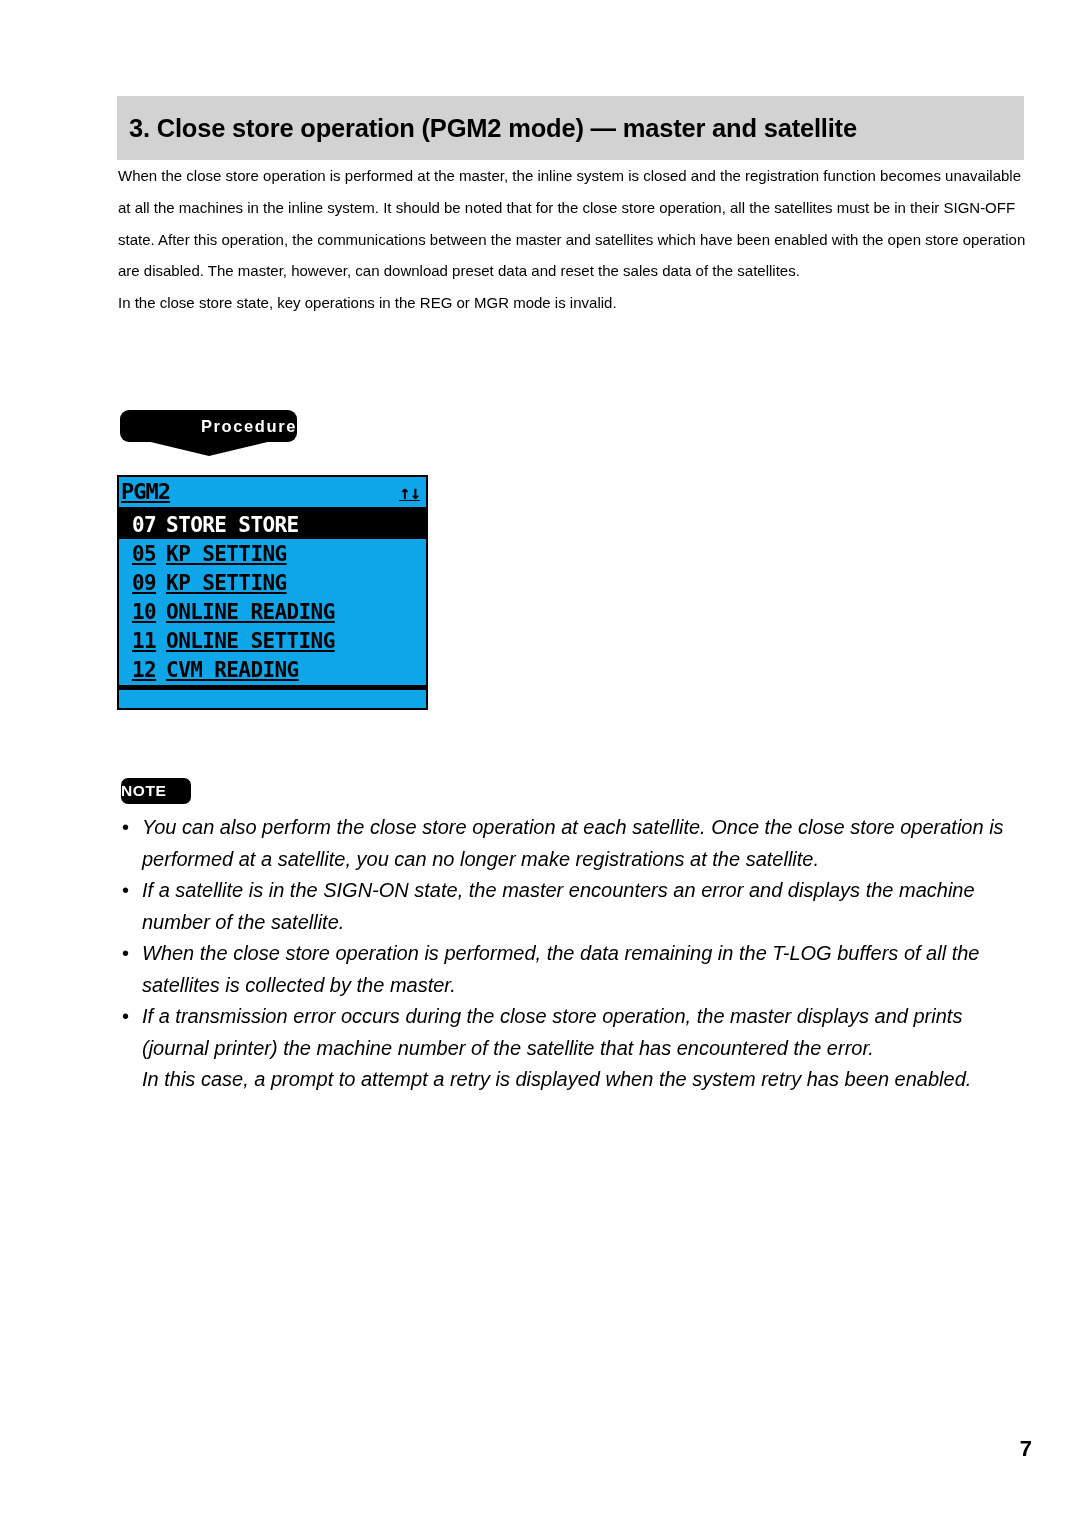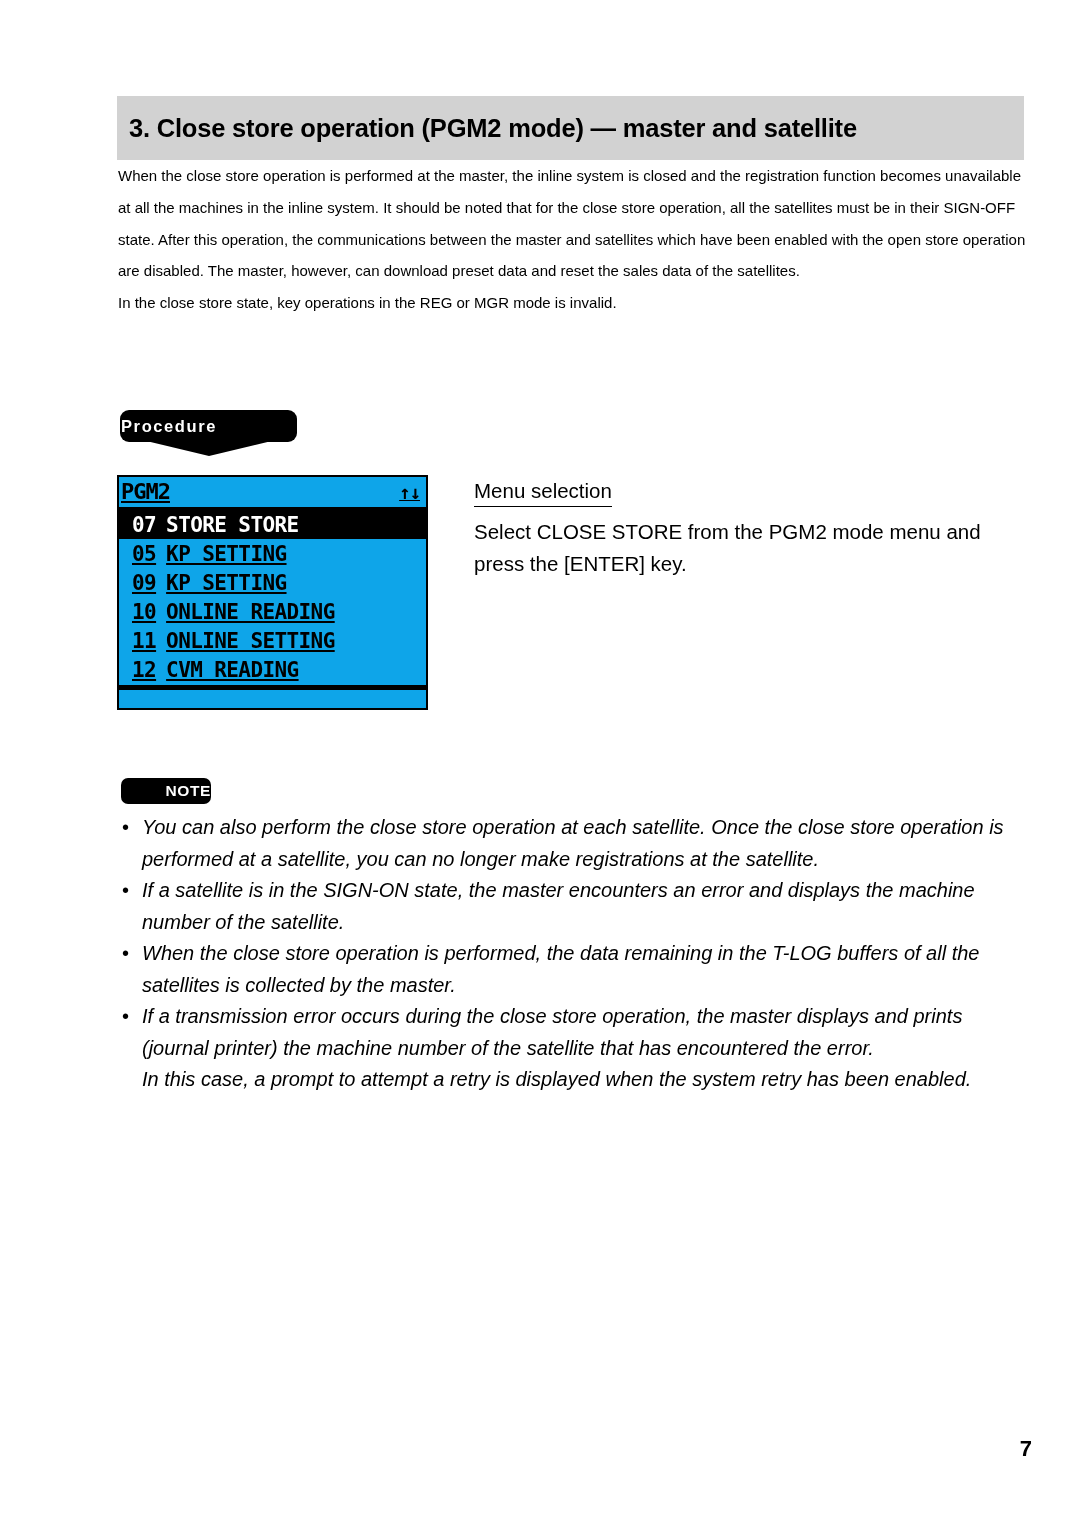--- a/index.html
+++ b/index.html
@@ -71,21 +71,21 @@
   .procedure-banner .plate {
     position: absolute;
     left: 0;
     top: 0;
     width: 177px;
     height: 32px;
     background: #000000;
     border-radius: 9px;
     display: flex;
     align-items: center;
-    justify-content: flex-start;
+    justify-content: flex-end;
   }
   .procedure-banner .label {
     color: #ffffff;
     font-size: 16.5px;
     font-weight: bold;
     letter-spacing: 1.6px;
     line-height: 1;
     padding-left: 1px;
   }
   .procedure-banner .tail {
@@ -191,27 +191,27 @@
     margin-top: 9px;
     font-size: 20.5px;
     line-height: 31.5px;
   }
 
   
   .note-badge {
     position: absolute;
     left: 121px;
     top: 778px;
-    width: 90px;
+    width: 70px;
     height: 26px;
     background: #000000;
     border-radius: 7px;
     display: flex;
     align-items: center;
-    justify-content: flex-end;
+    justify-content: flex-start;
   }
   .note-badge .label {
     color: #ffffff;
     font-size: 15.5px;
     font-weight: bold;
     letter-spacing: 0.6px;
     line-height: 1;
   }
 
   .notes {
@@ -301,24 +301,20 @@
         <span>CVM READING</span>
       </div>
     </div>
     <div class="lcd-sep"></div>
     <div class="lcd-entry">
       <span></span>
 
     </div>
   </div>
 
-  <div class="step-block">
-    <div><span class="step-heading">Menu selection</span></div>
-    <div class="step-text">Select CLOSE STORE from the PGM2 mode menu and press the [ENTER] key.</div>
-  </div>
 
   <div class="note-badge">
     <span class="label">NOTE</span>
   </div>
 
   <div class="notes">
     <div class="note-item">
       <span class="bullet">•</span>
       <span>You can also perform the close store operation at each satellite. Once the close store operation is performed at a satellite, you can no longer make registrations at the satellite.</span>
     </div>

